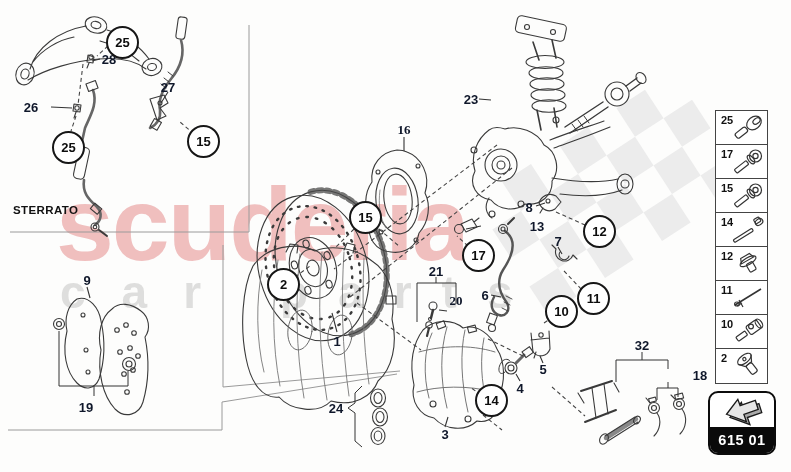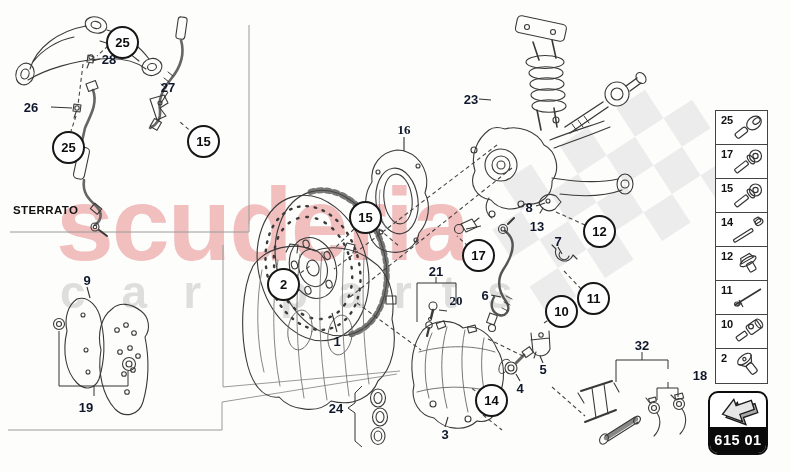--- a/index.html
+++ b/index.html
@@ -13,21 +13,21 @@
        font-weight:bold;font-size:13px;color:#0d0d0d;z-index:6;box-sizing:border-box;}
   .section-label{position:absolute;left:13px;top:204px;font-weight:bold;font-size:11.5px;
        letter-spacing:.4px;color:#111;z-index:5;text-align:right;}
   .legend{position:absolute;left:715px;top:110px;width:53px;border:1px solid #444;
        background:#fff;z-index:7;box-sizing:border-box;}
   .legend-cell{position:relative;height:34px;border-bottom:1px solid #444;box-sizing:border-box;}
   .legend-cell:last-child{border-bottom:none;}
   .legend-num{position:absolute;left:5px;top:3px;font-weight:bold;font-size:11px;color:#111;}
   .legend-ico{position:absolute;right:0px;top:1px;width:36px;height:30px;}
   .legend-ico svg{width:36px;height:30px;}
-  .navbox{position:absolute;left:708px;top:391px;width:60px;height:64px;border:2.5px solid #0c0c0c;
+  .navbox{position:absolute;left:708px;top:391px;width:68px;height:64px;border:2.5px solid #0c0c0c;
        border-radius:10px;background:#fff;overflow:hidden;z-index:7;box-sizing:border-box;}
   .navbox .arrow-wrap{height:33px;display:flex;align-items:center;justify-content:center;}
   .navbox .code{position:absolute;left:0;right:0;bottom:0;height:26px;background:#0a0a0a;color:#fff;
        font-weight:bold;font-size:14.5px;display:flex;align-items:center;justify-content:center;
        letter-spacing:.5px;}
 </style>
 </head>
 <body>
 
 <div class="stage">

